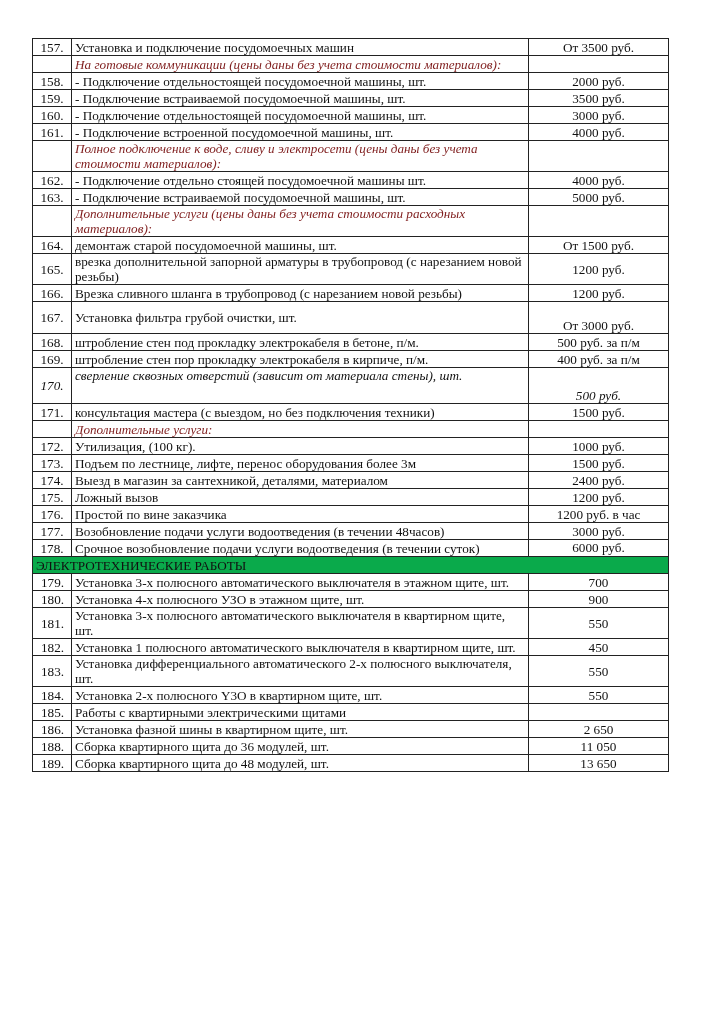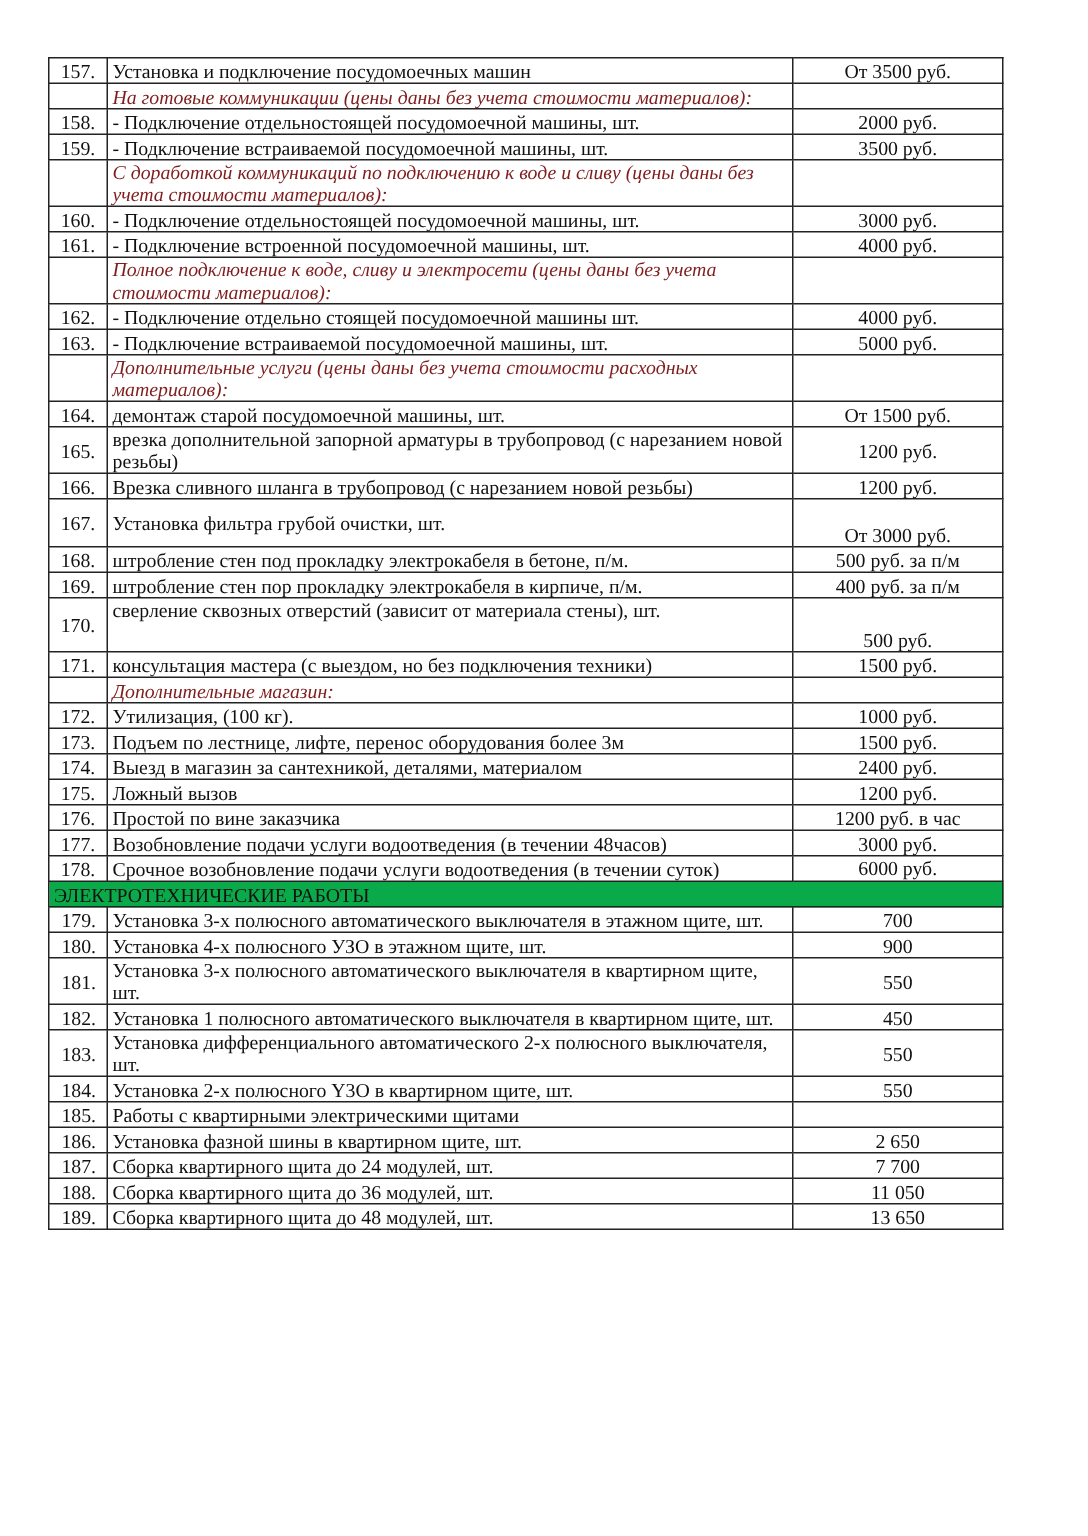--- a/index.html
+++ b/index.html
@@ -37,25 +37,20 @@
         <tr class="">
           <td class="num">158.</td>
           <td class="desc">- Подключение отдельностоящей посудомоечной машины, шт.</td>
           <td class="price">2000 руб.</td>
         </tr>
         <tr class="">
           <td class="num">159.</td>
           <td class="desc">- Подключение встраиваемой посудомоечной машины, шт.</td>
           <td class="price">3500 руб.</td>
         </tr>
-        <tr class="note">
-          <td class="num"></td>
-          <td class="desc">С доработкой коммуникаций по подключению к воде и сливу (цены даны без учета стоимости материалов):</td>
-          <td class="price"></td>
-        </tr>
         <tr class="">
           <td class="num">160.</td>
           <td class="desc">- Подключение отдельностоящей посудомоечной машины, шт.</td>
           <td class="price">3000 руб.</td>
         </tr>
         <tr class="">
           <td class="num">161.</td>
           <td class="desc">- Подключение встроенной посудомоечной машины, шт.</td>
           <td class="price">4000 руб.</td>
         </tr>
@@ -102,33 +97,33 @@
         <tr class="">
           <td class="num">168.</td>
           <td class="desc">штробление стен под прокладку электрокабеля в бетоне, п/м.</td>
           <td class="price">500 руб. за п/м</td>
         </tr>
         <tr class="">
           <td class="num">169.</td>
           <td class="desc">штробление стен пор прокладку электрокабеля в кирпиче, п/м.</td>
           <td class="price">400 руб. за п/м</td>
         </tr>
-        <tr class="" style="height: 36px;">
+        <tr class="" style="height: 36px; font-style: italic;">
           <td class="num">170.</td>
           <td class="desc" style="vertical-align: top;">сверление сквозных отверстий (зависит от материала стены), шт.</td>
           <td class="price" style="vertical-align: bottom;">500 руб.</td>
         </tr>
         <tr class="">
           <td class="num">171.</td>
           <td class="desc">консультация мастера (с выездом, но без подключения техники)</td>
           <td class="price">1500 руб.</td>
         </tr>
         <tr class="note">
           <td class="num"></td>
-          <td class="desc">Дополнительные магазин:</td>
+          <td class="desc">Дополнительные услуги:</td>
           <td class="price"></td>
         </tr>
         <tr class="">
           <td class="num">172.</td>
           <td class="desc">Утилизация, (100 кг).</td>
           <td class="price">1000 руб.</td>
         </tr>
         <tr class="">
           <td class="num">173.</td>
           <td class="desc">Подъем по лестнице, лифте, перенос оборудования более 3м</td>
@@ -194,25 +189,20 @@
         </tr>
         <tr class="elec">
           <td class="num">185.</td>
           <td class="desc">Работы с квартирными электрическими щитами</td>
           <td class="price"></td>
         </tr>
         <tr class="elec">
           <td class="num">186.</td>
           <td class="desc">Установка фазной шины в квартирном щите, шт.</td>
           <td class="price">2 650</td>
-        </tr>
-        <tr class="elec">
-          <td class="num">187.</td>
-          <td class="desc">Сборка квартирного щита до 24 модулей, шт.</td>
-          <td class="price">7 700</td>
         </tr>
         <tr class="elec">
           <td class="num">188.</td>
           <td class="desc">Сборка квартирного щита до 36 модулей, шт.</td>
           <td class="price">11 050</td>
         </tr>
         <tr class="elec">
           <td class="num">189.</td>
           <td class="desc">Сборка квартирного щита до 48 модулей, шт.</td>
           <td class="price">13 650</td>

